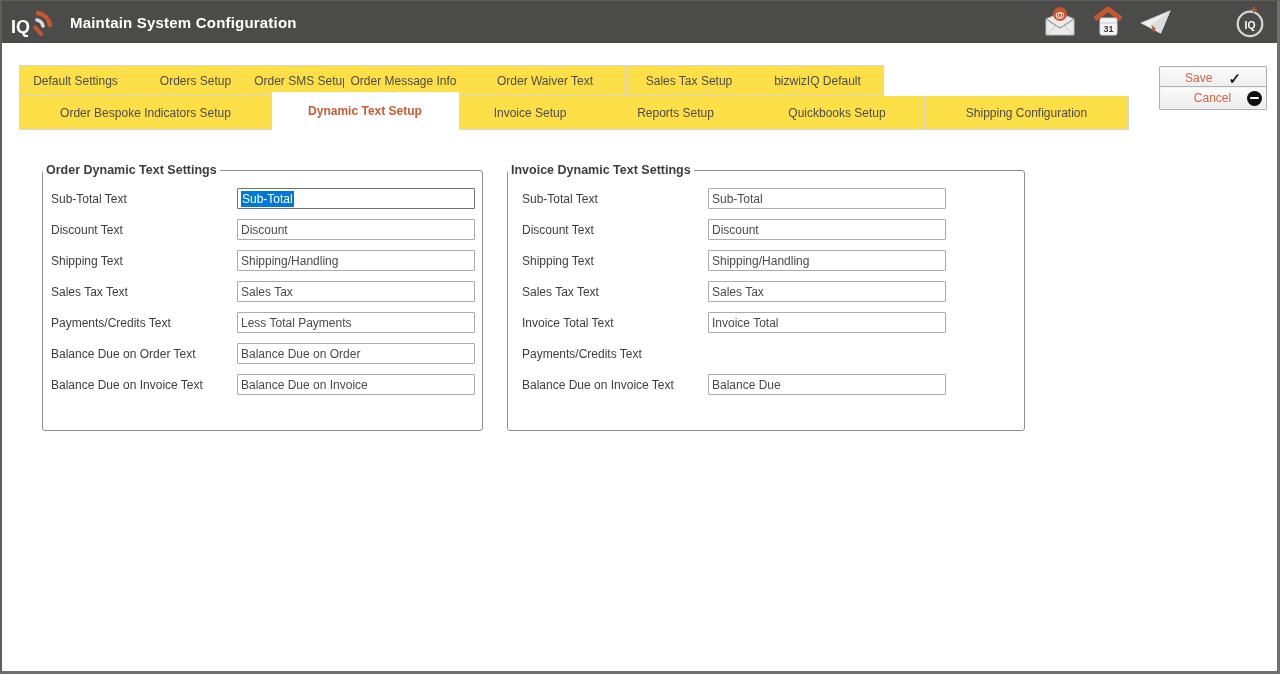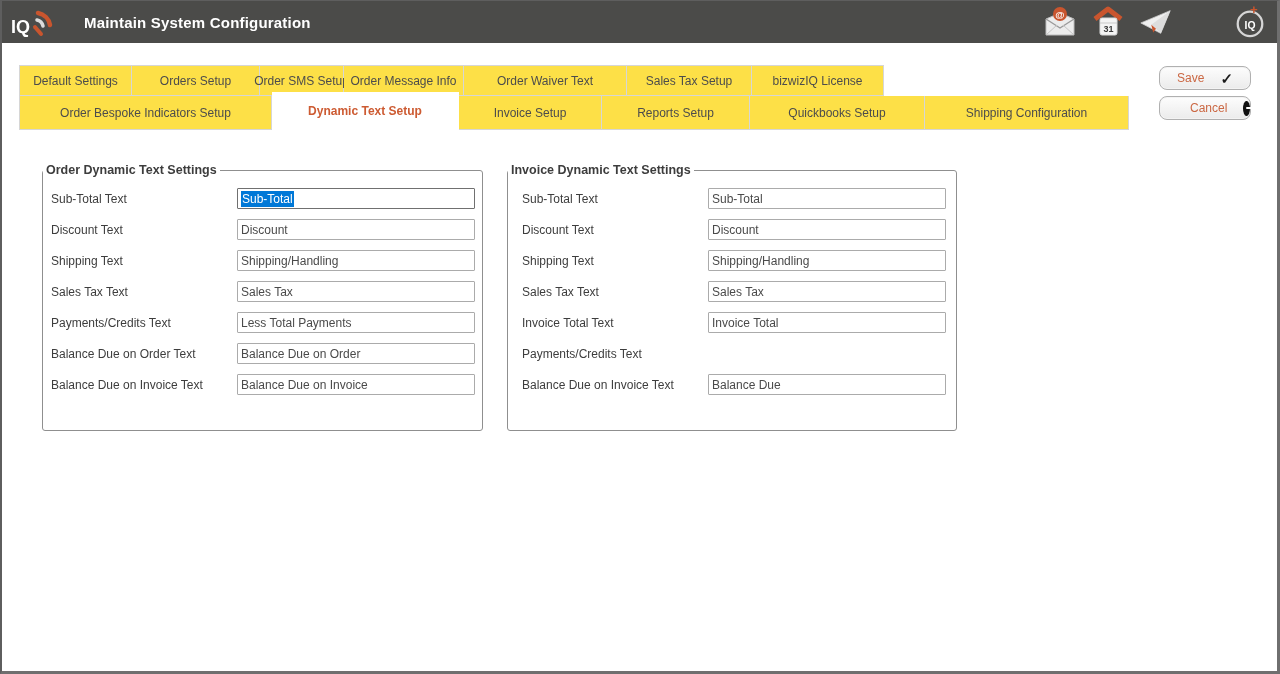--- a/index.html
+++ b/index.html
@@ -9,21 +9,21 @@
     border-left:2px solid #5e5e5e; border-right:3px solid #6f6f6f;
     border-bottom:3px solid #6f6f6f; border-top:1px solid #5e5e5e;
     overflow:hidden;
   }
   
   .header {
     position:absolute; top:0; left:-2px; right:-3px; height:42px;
     background:#4b4b49; display:flex; align-items:center;
   }
   .logo { margin-left:8px; width:48px; height:38px; flex:0 0 auto; }
-  .title { color:#ffffff; font-size:15px; font-weight:bold; margin-left:28px; letter-spacing:.2px; }
+  .title { color:#ffffff; font-size:15px; font-weight:bold; margin-left:14px; letter-spacing:.2px; }
   .hdr-icons { margin-left:auto; display:flex; align-items:center; gap:12px; padding-right:12px; }
   .hicon { width:36px; height:34px; display:block; cursor:pointer; }
   .hicon.iqplus { margin-left:46px; }
   
   .tabs { position:absolute; left:17px; top:64px; width:1112px; }
   .tabrow { display:flex; }
   .tab {
     background:#fde047; border:1px solid #d6d6d6; border-left:none;
     color:#4c4c4c; font-size:12px; display:flex; align-items:center; justify-content:center;
     height:31px; cursor:pointer; white-space:nowrap; padding:0 4px;
@@ -40,38 +40,38 @@
   
   .tabrow2 .tab:nth-child(1){width:253px}.tabrow2 .tab:nth-child(2){width:187px}
   .tabrow2 .tab:nth-child(3){width:143px}.tabrow2 .tab:nth-child(4){width:148px}
   .tabrow2 .tab:nth-child(5){width:175px}.tabrow2 .tab:nth-child(6){width:204px}
   .tab.active {
     background:#ffffff; border-color:#ffffff; color:#cd5b32; font-weight:bold;
     height:38px; margin-top:-4px; position:relative; z-index:2;
   }
   
   .btn {
-    position:absolute; left:1157px; width:92px; height:24px;
+    position:absolute; left:1157px; width:108px; height:24px;
     background:linear-gradient(#fdfdfd,#ebebeb); border:1px solid #b0b0b0;
     display:flex; align-items:center; justify-content:center; gap:16px;
-    font-size:12px; color:#cb6844; cursor:pointer; border-radius:8px;
+    font-size:12px; color:#cb6844; cursor:pointer; border-radius:1px;
     box-shadow:0 0 0 1px #f3f3f3 inset;
   }
   .btn-save { top:65px; }
-  .btn-cancel { top:95px;padding-left:30px; }
+  .btn-cancel { top:85px;padding-left:30px; }
   .check { color:#1a1a1a; font-size:15px; font-weight:bold; line-height:1; }
   .nosign { width:15px; height:15px; background:#111; border-radius:50%; position:relative; }
   .nosign::after { content:""; position:absolute; left:3px; top:6.2px; width:9px; height:2.6px; background:#ffffff; border-radius:1px; }
   
   fieldset {
     position:absolute; border:1px solid #8f8f8f; border-radius:3px;
     background:#fff; padding:6px 0 0 0;
   }
   .fs-order { left:40px; top:162px; width:441px; height:268px; }
-  .fs-invoice { left:505px; top:162px; width:450px; height:268px; }
+  .fs-invoice { left:505px; top:162px; width:518px; height:268px; }
   legend { font-size:12.5px; font-weight:bold; color:#3d3d3d; margin-left:0; padding:0 3px; }
   .frow { display:flex; align-items:center; height:31px; }
   .fs-order .frow { padding-left:8px; }
   .fs-invoice .frow { padding-left:14px; }
   .flabel { width:186px; font-size:12px; font-weight:normal; color:#3d3d3d; flex:0 0 186px; }
   .tbox, .frow input {
     width:238px; height:21px; border:1px solid #ababab; background:#fff;
     font-family:"Liberation Sans", sans-serif; font-size:12px; color:#4a4a4a;
     padding:0 3px; display:flex; align-items:center; border-radius:1px;
   }
@@ -120,21 +120,21 @@
   </div>
 
   <div class="tabs">
     <div class="tabrow tabrow1">
       <div class="tab">Default Settings</div>
       <div class="tab">Orders Setup</div>
       <div class="tab">Order SMS Setup</div>
       <div class="tab">Order Message Info</div>
       <div class="tab">Order Waiver Text</div>
       <div class="tab">Sales Tax Setup</div>
-      <div class="tab">bizwizIQ License</div>
+      <div class="tab">bizwizIQ Default</div>
     </div>
     <div class="tabrow tabrow2">
       <div class="tab">Order Bespoke Indicators Setup</div>
       <div class="tab active">Dynamic Text Setup</div>
       <div class="tab">Invoice Setup</div>
       <div class="tab">Reports Setup</div>
       <div class="tab">Quickbooks Setup</div>
       <div class="tab">Shipping Configuration</div>
     </div>
   </div>

